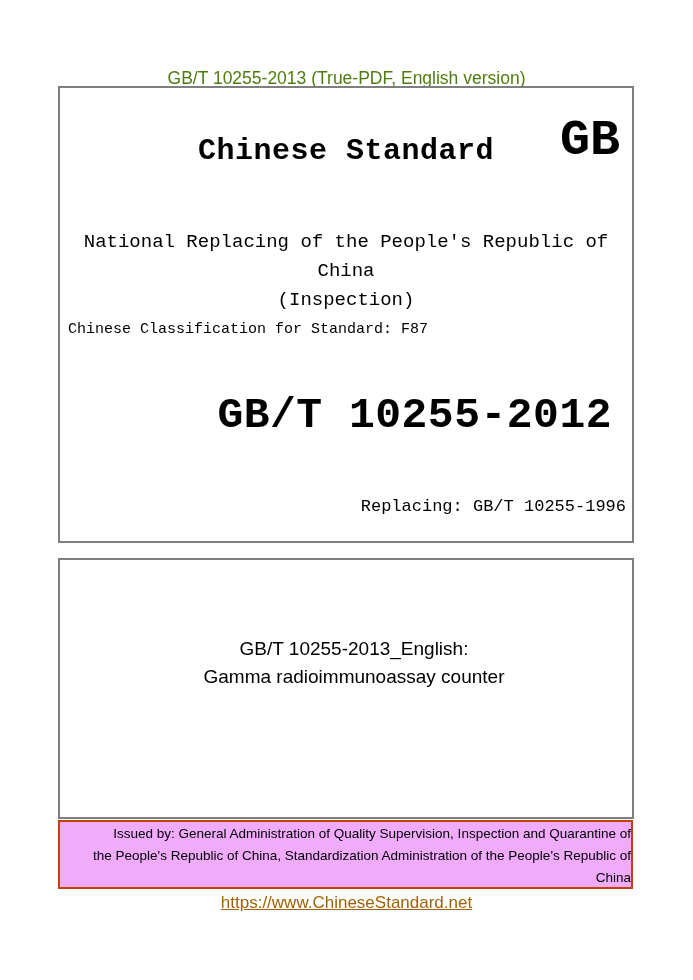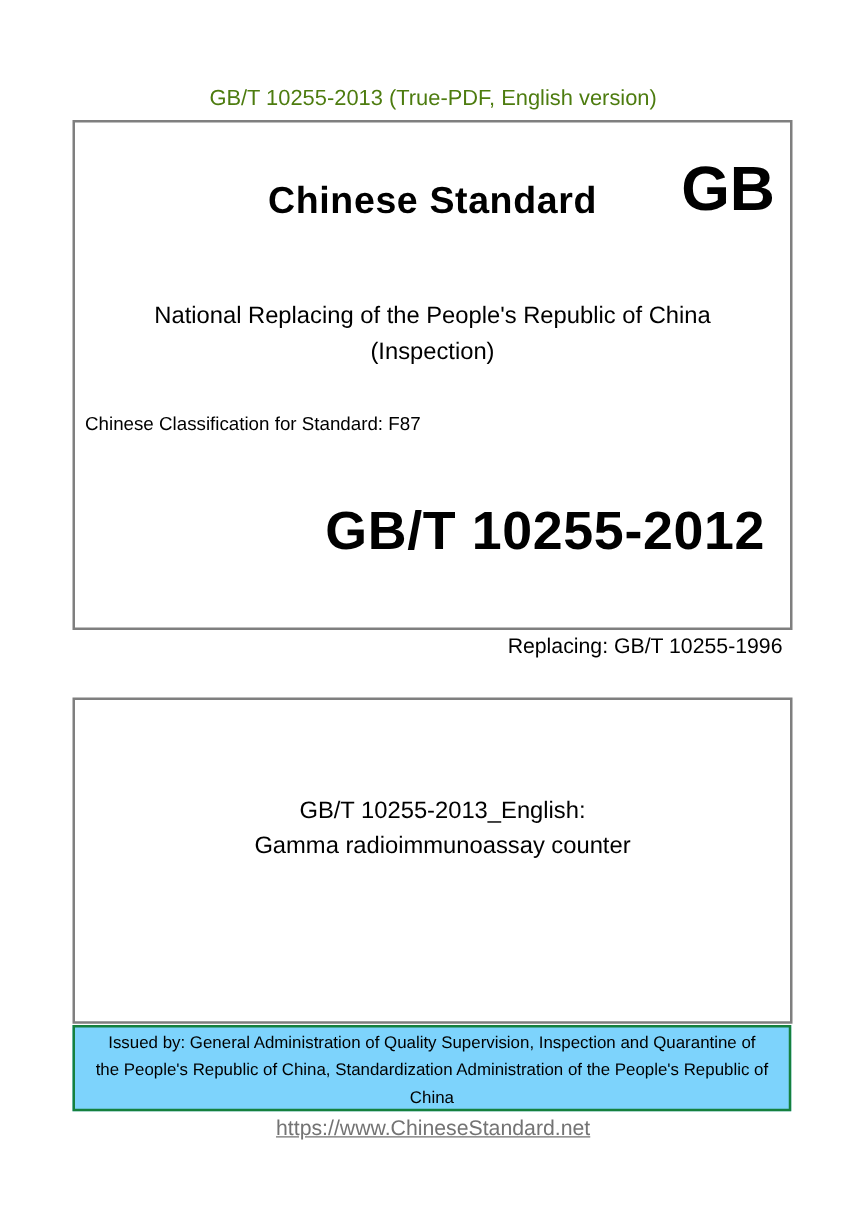--- a/index.html
+++ b/index.html
@@ -16,21 +16,21 @@
   .doc-header {
     position: absolute; top: 68px; left: 0; width: 100%;
     text-align: center; font-size: 17.5px; line-height: 21px;
     color: #4d7c0f;
   }
 
   .gray-box {
     position: absolute; left: 58px; width: 576px;
     border: 2px solid #7f7f7f; background: #ffffff;
   }
-  .title-box { top: 96px; height: 408px; }
+  .title-box { top: 86px; height: 457px; font-family: Liberation Mono, monospace; }
   .english-box { top: 558px; height: 261px; }
 
   .brand-title {
     position: absolute; top: 48px; left: 0; width: 100%;
     text-align: center; font-size: 30px; font-weight: bold; line-height: 30px;
     letter-spacing: 0.5px;
   }
   .gb-logo {
     position: absolute; top: 28px; right: 12px;
     font-size: 50px; font-weight: bold; line-height: 50px;
@@ -53,32 +53,32 @@
     font-size: 17px; line-height: 20px;
   }
 
   .english-block {
     position: absolute; top: 75px; left: 0; width: 100%;
     text-align: center; font-size: 19px; line-height: 28px; padding-left: 16px;
   }
 
   .issued-box {
     position: absolute; left: 58px; top: 820px; width: 575px; height: 69px;
-    border: 2px solid #15803d; background: #7dd3fc;
-    text-align: center; font-size: 13.5px; line-height: 22px;
+    border: 2px solid #c2410c; background: #f0abfc;
+    text-align: right; font-size: 13.5px; line-height: 22px;
     padding-top: 1px;
   }
   .issued-line { white-space: nowrap; }
 
   .footer-link-wrap {
     position: absolute; top: 893px; left: 0; width: 100%;
     text-align: center; font-size: 17px; line-height: 20px;
   }
   .footer-link-wrap a {
-    color: #737373; text-decoration: underline; cursor: pointer;
+    color: #a16207; text-decoration: underline; cursor: pointer;
   }
 </style>
 </head>
 <body>
 
 <div class="page">
 
   <div class="doc-header">GB/T 10255-2013 (True-PDF, English version)</div>
 
   <div class="gray-box title-box">

